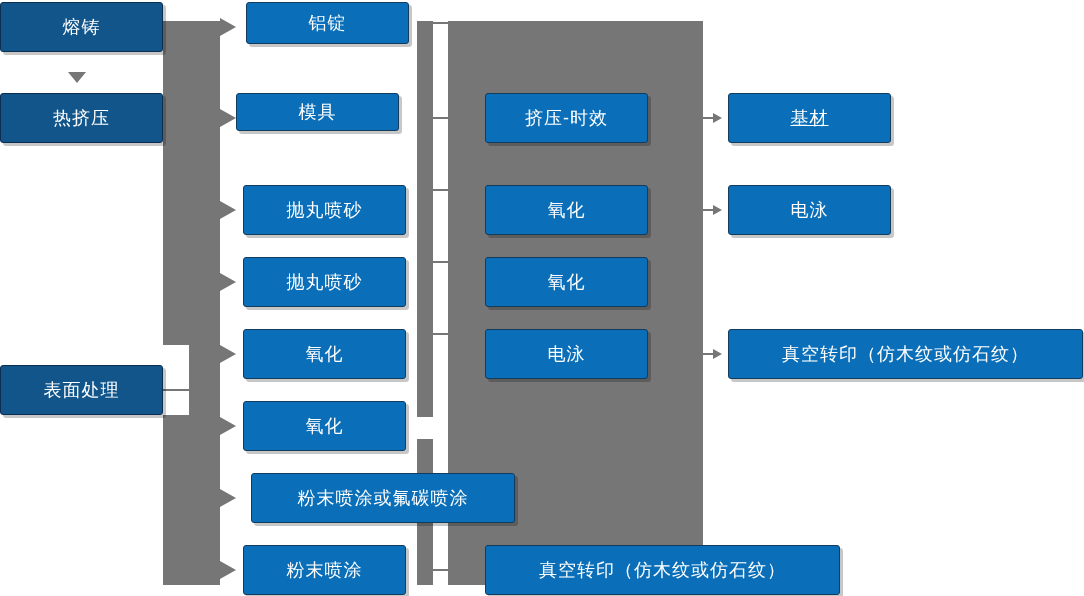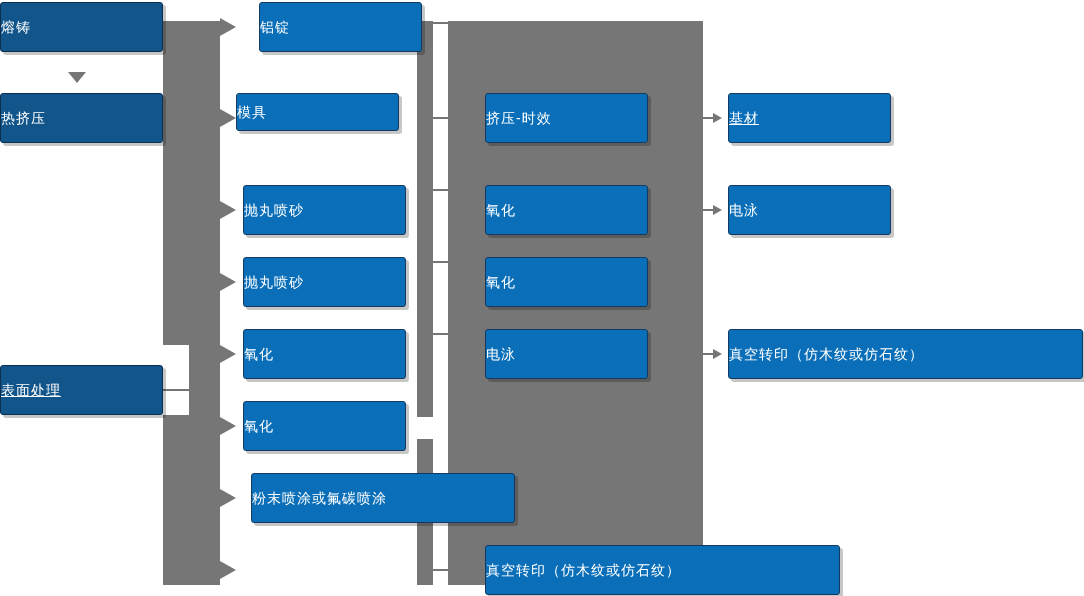--- a/index.html
+++ b/index.html
@@ -44,26 +44,26 @@
     height: 2px;
     background: #767676;
   }
 
   
   .node {
     position: absolute;
     box-sizing: border-box;
     display: flex;
     align-items: center;
-    justify-content: flex-start;
+    justify-content: center;
     color: #ffffff;
     border-radius: 3px;
     border: 1px solid #17365d;
     box-shadow: 3px 3px 0 rgba(0,0,0,0.22);
-    font-size: 14px;
+    font-size: 18px;
     line-height: 1;
     letter-spacing: 1px;
     white-space: nowrap;
     user-select: none;
   }
   .node.dark {
     background: #11558b;
     border-color: #0d2f4f;
   }
   .node.mid {
@@ -121,44 +121,47 @@
   <div class="arrow-head arrow-small" style="left:713px; top:205px;"></div>
   <div class="arrow-line" style="left:703px; top:353px; width:12px;"></div>
   <div class="arrow-head arrow-small" style="left:713px; top:349px;"></div>
 
   <div class="node dark" style="left:0px; top:2px; width:163px; height:50px;">
     <span>熔铸</span>
   </div>
   <div class="node dark" style="left:0px; top:93px; width:163px; height:50px;">
     <span>热挤压</span>
   </div>
-  <div class="node dark" style="left:0px; top:365px; width:163px; height:50px;text-decoration:underline;">
+  <div class="node dark" style="left:0px; top:365px; width:163px; height:50px;">
     <span>表面处理</span>
   </div>
 
-  <div class="node mid" style="left:259px; top:2px; width:163px; height:50px;">
+  <div class="node mid" style="left:246px; top:2px; width:163px; height:42px;">
     <span>铝锭</span>
   </div>
   <div class="node mid" style="left:236px; top:93px; width:163px; height:38px;">
     <span>模具</span>
   </div>
   <div class="node mid" style="left:243px; top:185px; width:163px; height:50px;">
     <span>抛丸喷砂</span>
   </div>
   <div class="node mid" style="left:243px; top:257px; width:163px; height:50px;">
     <span>抛丸喷砂</span>
   </div>
   <div class="node mid" style="left:243px; top:329px; width:163px; height:50px;">
     <span>氧化</span>
   </div>
   <div class="node mid" style="left:243px; top:401px; width:163px; height:50px;">
     <span>氧化</span>
   </div>
   <div class="node mid" style="left:243px; top:473px; width:264px; height:50px;margin-left:8px;">
     <span>粉末喷涂或氟碳喷涂</span>
+  </div>
+  <div class="node mid" style="left:243px; top:545px; width:163px; height:50px;">
+    <span>粉末喷涂</span>
   </div>
 
   <div class="node mid" style="left:485px; top:93px; width:163px; height:50px;">
     <span>挤压-时效</span>
   </div>
   <div class="node mid" style="left:485px; top:185px; width:163px; height:50px;">
     <span>氧化</span>
   </div>
   <div class="node mid" style="left:485px; top:257px; width:163px; height:50px;">
     <span>氧化</span>

